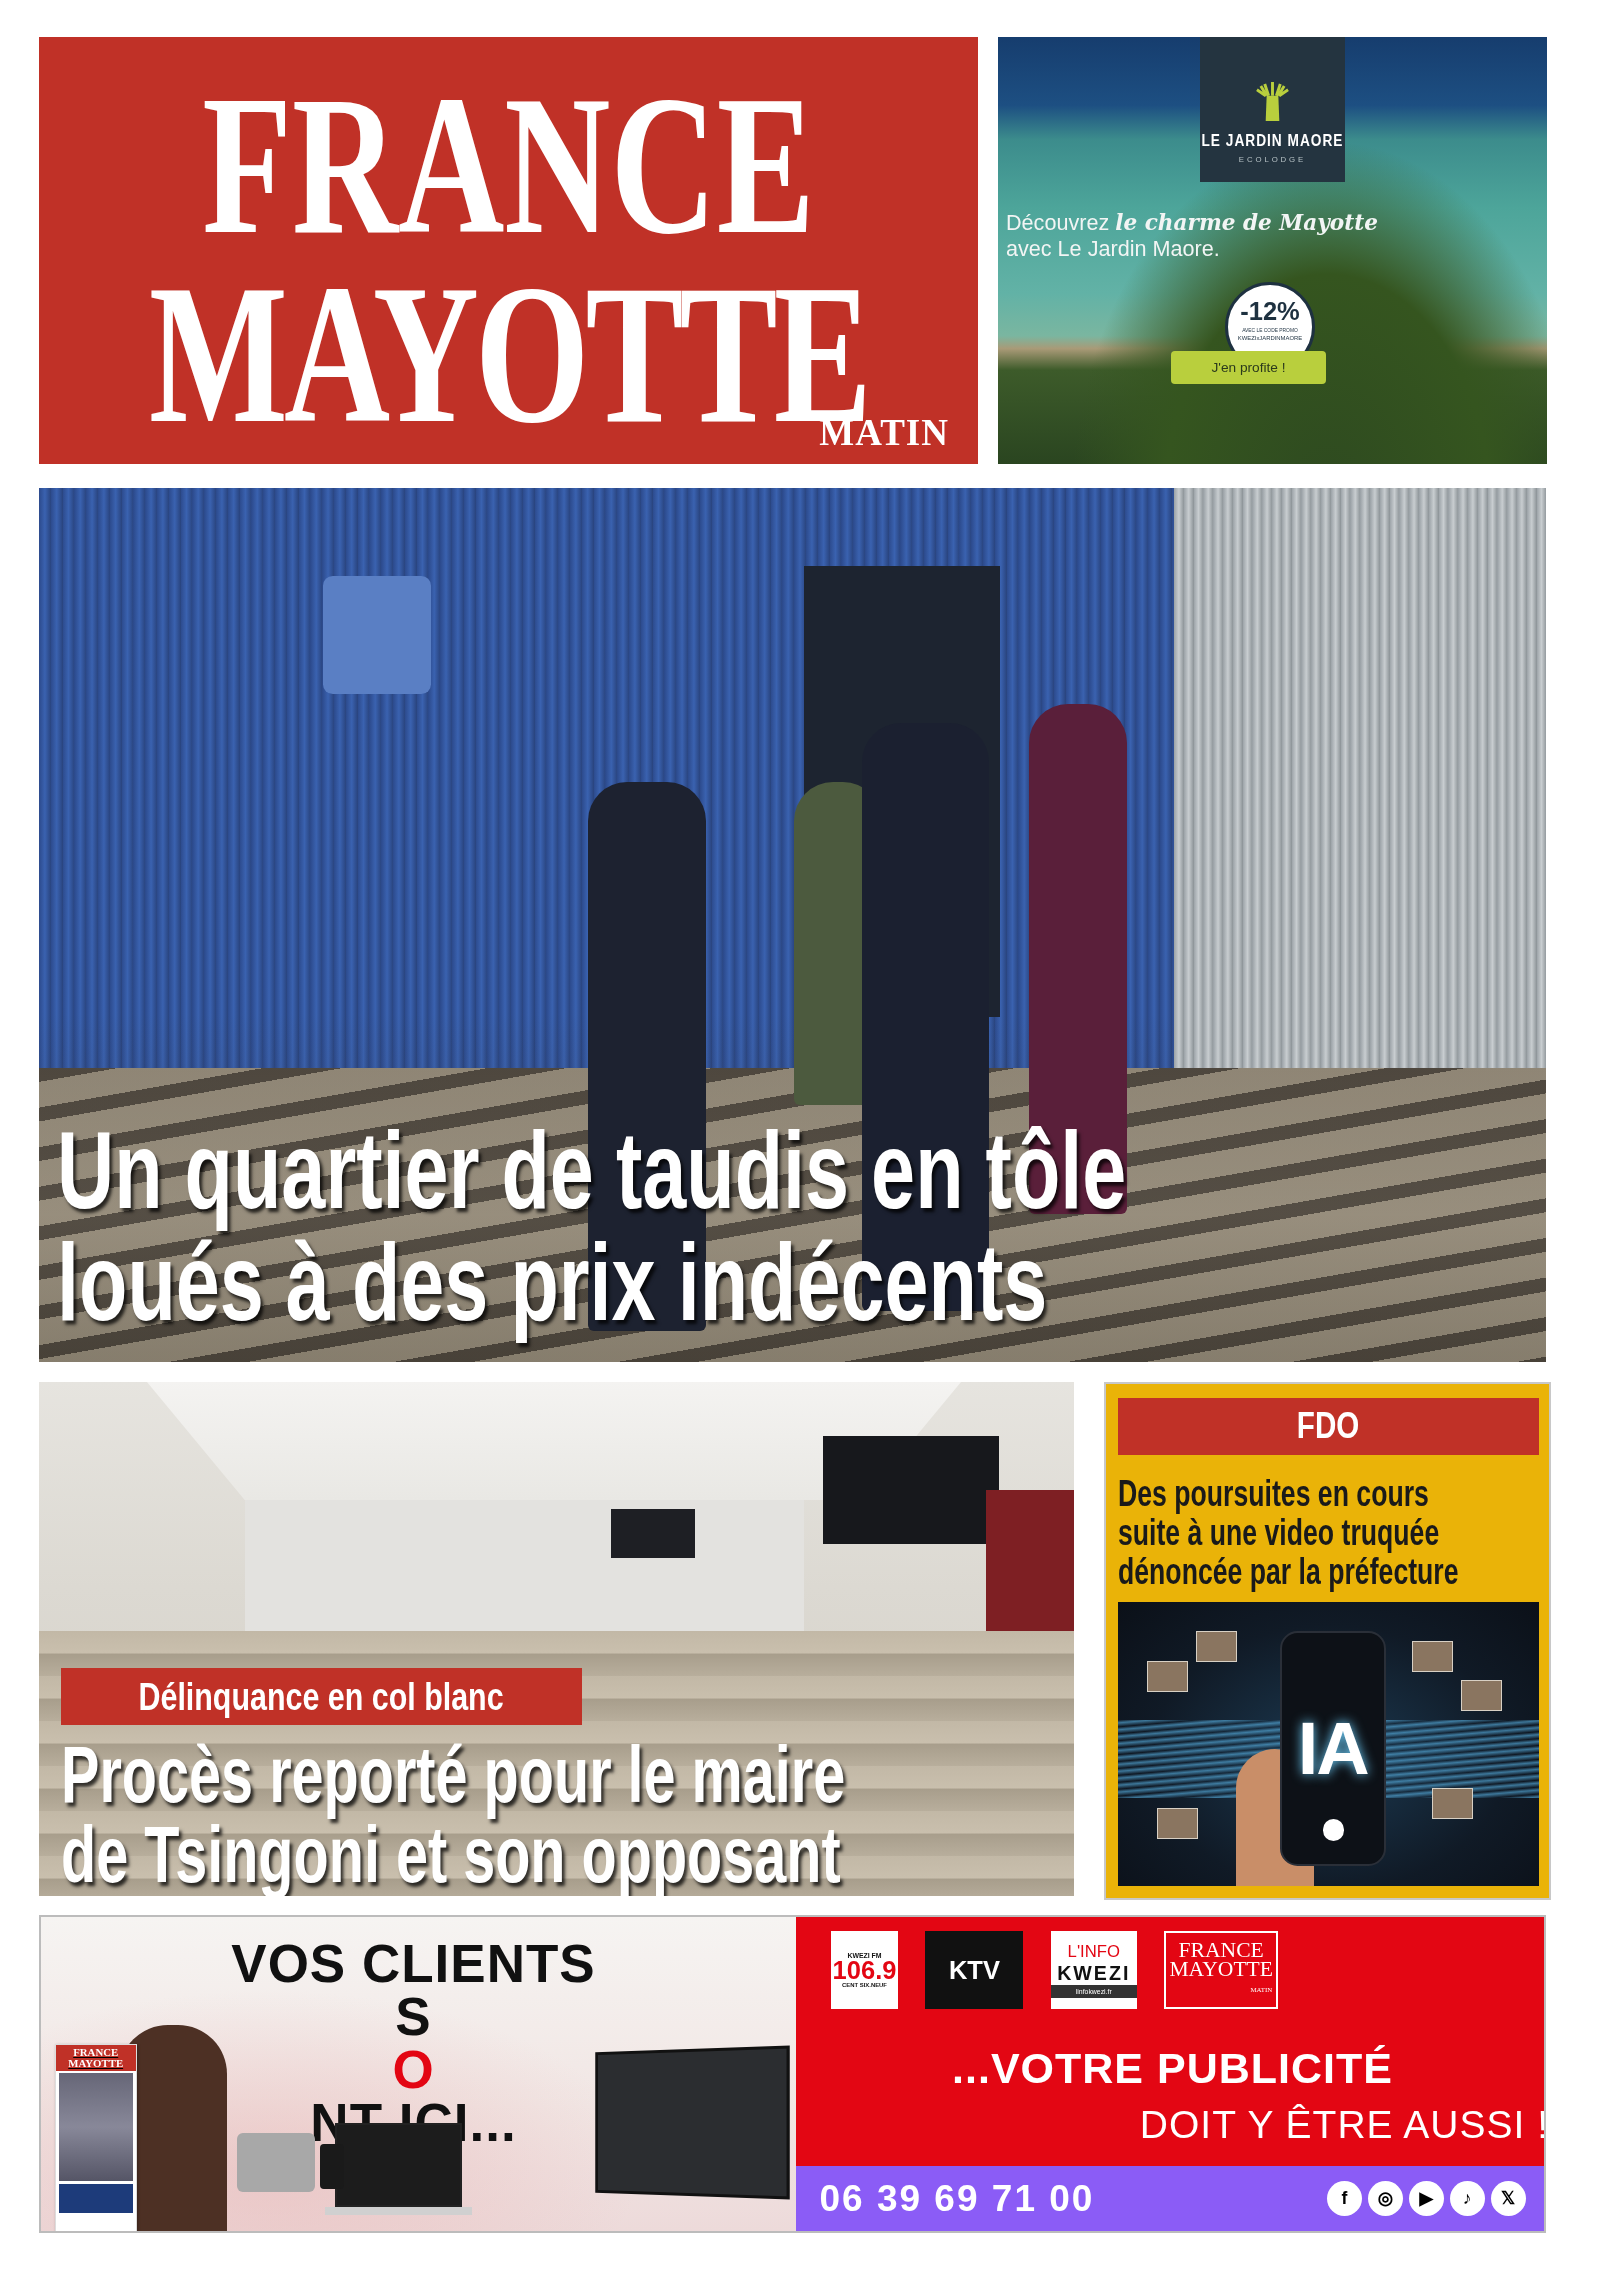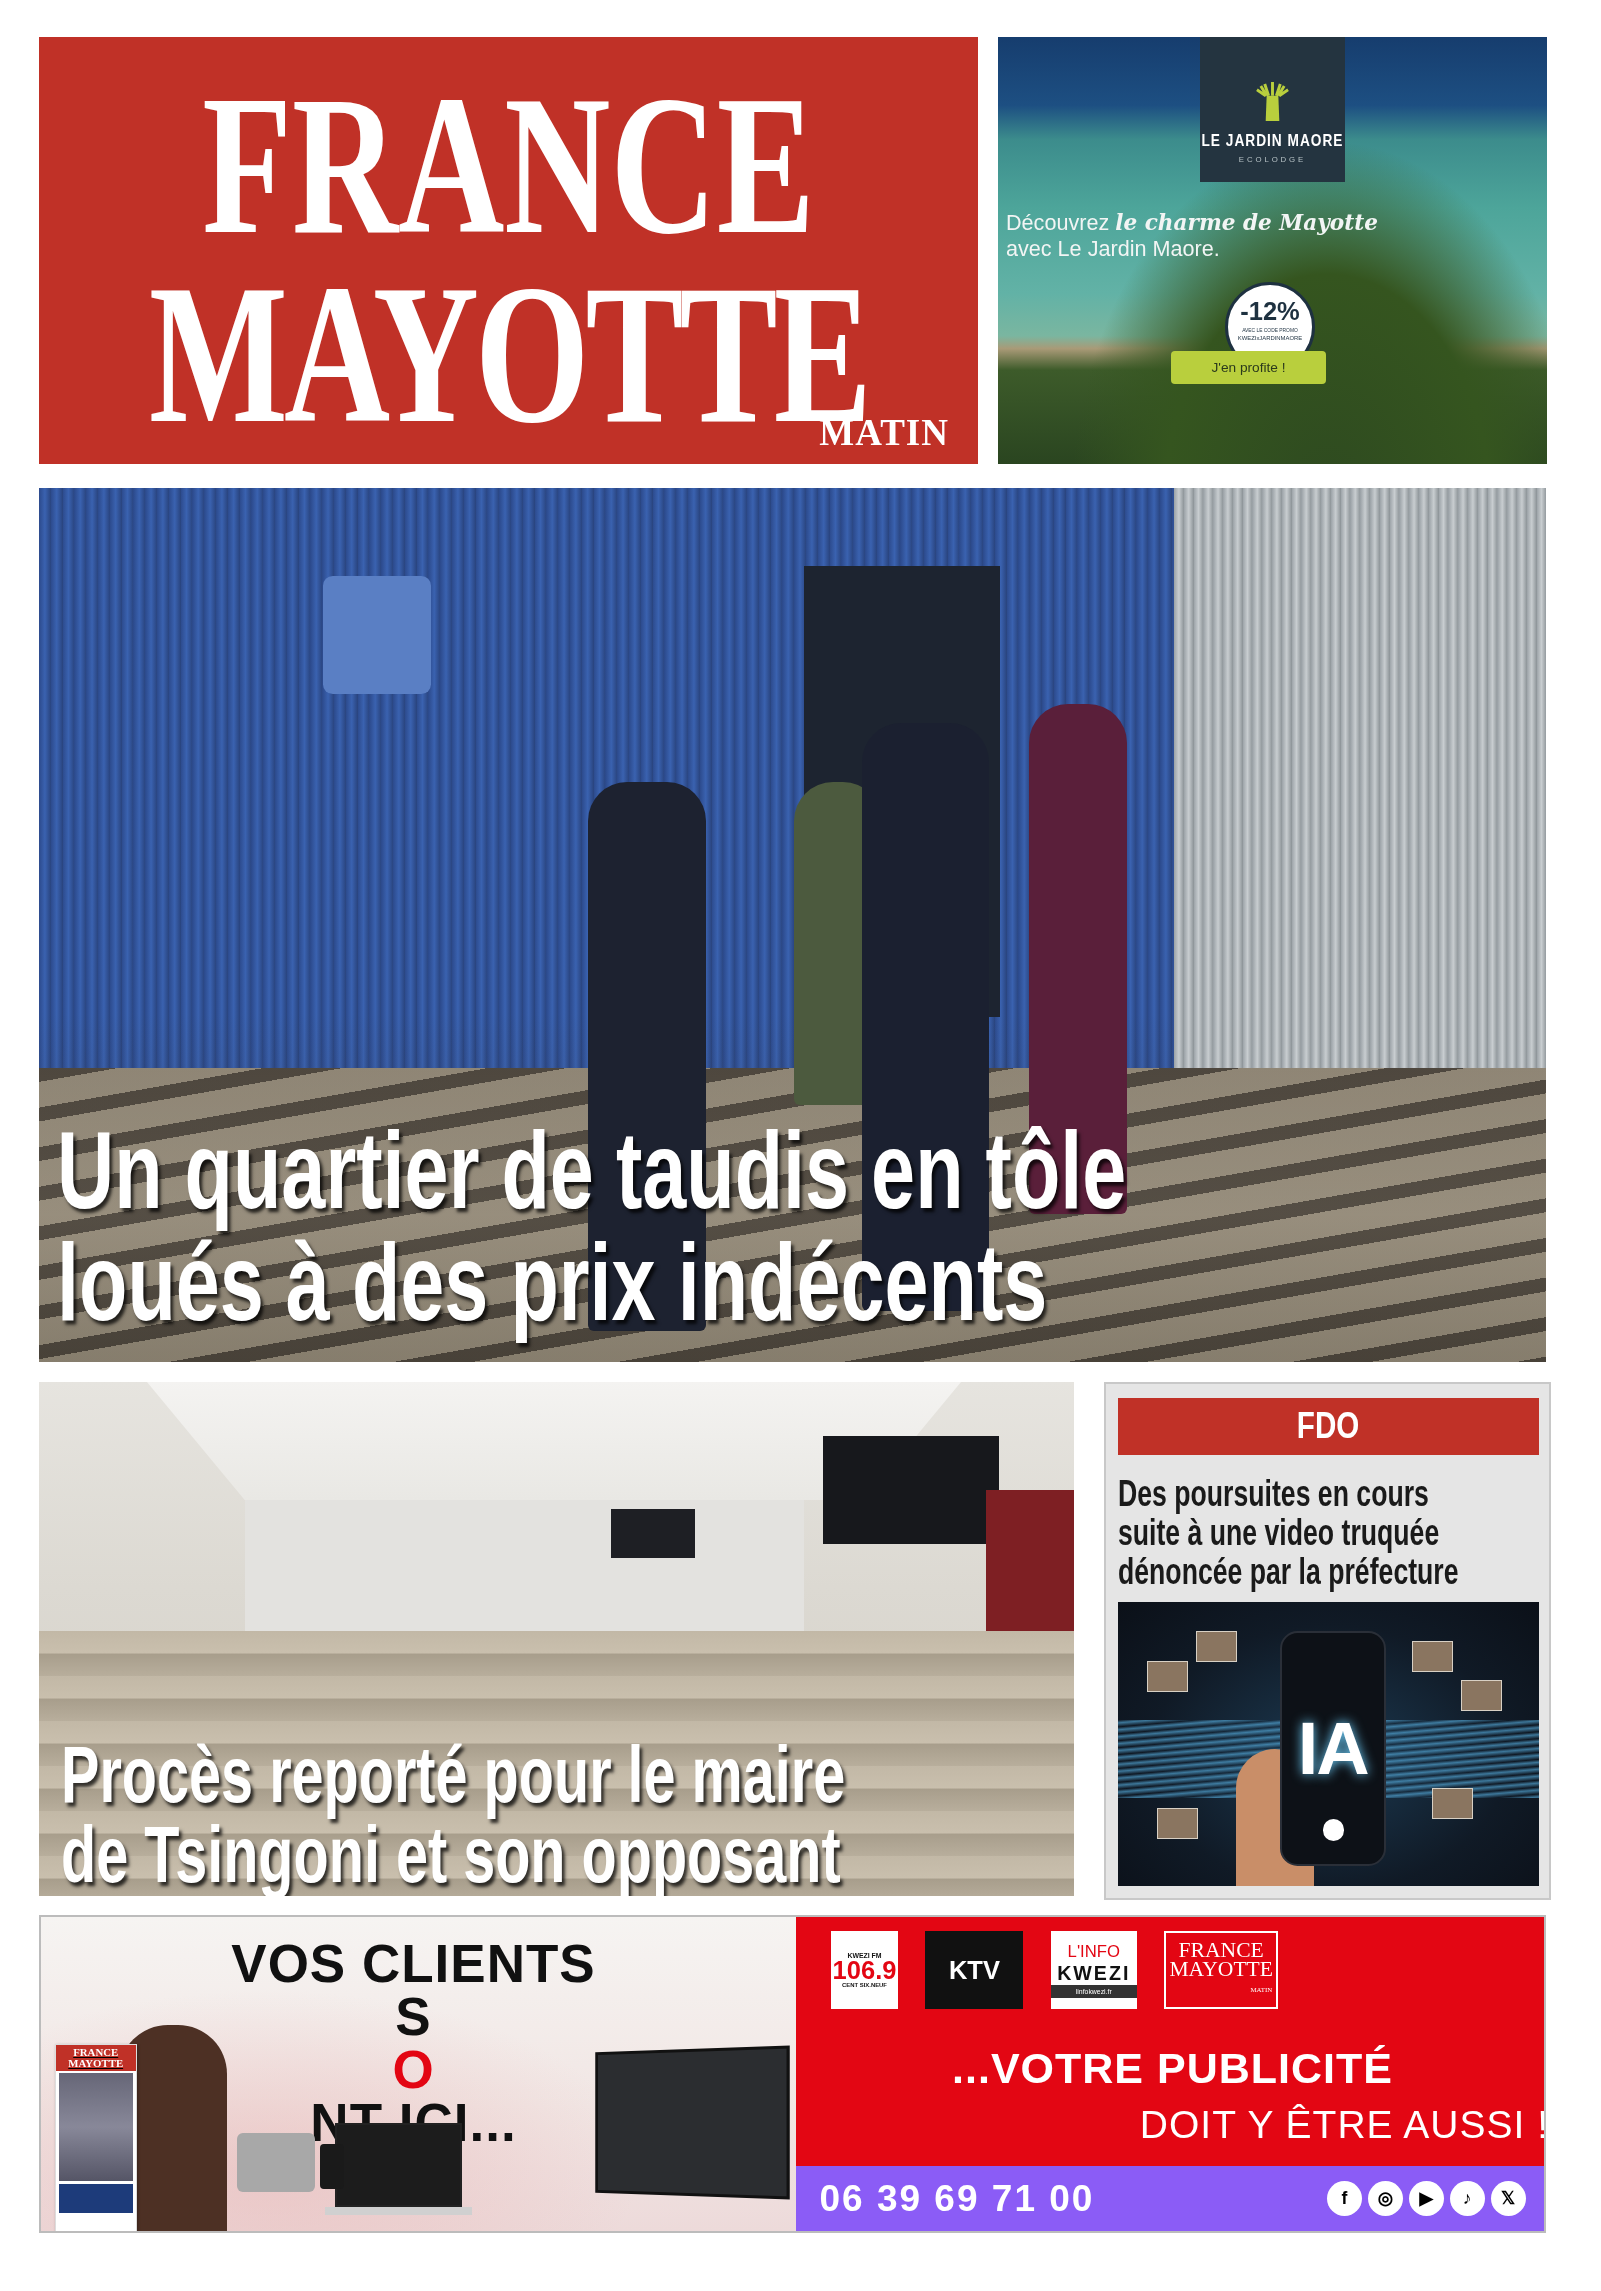--- a/index.html
+++ b/index.html
@@ -130,21 +130,21 @@
   .second .tv2 { position: absolute; left: 572px; top: 127px; width: 84px; height: 49px; background: #1e1f24; }
   .second .red-wall { position: absolute; right: 0; top: 108px; width: 88px; height: 294px; background: #7e1f23; }
   .second .kicker { left: 21.6px; top: 1668px; }
   .second .kicker { left: 21.6px; top: 286px; width: 521px; height: 57px; font-size: 39px; }
   .second .headline { left: 21.6px; top: 353px; font-size: 80px; transform: scaleX(0.72); }
   .second .headline span + span { margin-top: 0px; }
 
   
   .side {
     position: absolute; left: 1104px; top: 1382px; width: 447px; height: 518px;
-    border: 2px solid #c8c8c8; background: #e5e5e5;
+    border: 2px solid #c8c8c8; background: #eab308;
   }
   .side .kicker { left: 11.8px; top: 13.7px; width: 421px; height: 57px; font-size: 37px; }
   .side .kicker span { transform: scaleX(0.8); }
   .side .title {
     position: absolute; left: 11.8px; top: 90px; width: 588px;
     color: #1a1a1a; font-weight: bold; font-size: 37px; line-height: 39px;
     transform: scaleX(0.72); transform-origin: left top;
   }
   .side .title span { display: block; }
   .side .photo {
@@ -281,20 +281,23 @@
   </div>
 </div>
 
 <div class="second">
   <div class="ceiling"></div>
   <div class="back-wall"></div>
   <div class="tv2"></div>
   <div class="tv1"></div>
   <div class="red-wall"></div>
   <div class="bench-area"></div>
+  <div class="kicker">
+      <span>Délinquance en col blanc</span>
+    </div>
   <div class="headline">
     <span>Procès reporté pour le maire</span>
     <span>de Tsingoni et son opposant</span>
   </div>
 </div>
 
 <div class="side">
   <div class="kicker">
       <span>FDO</span>
     </div>

